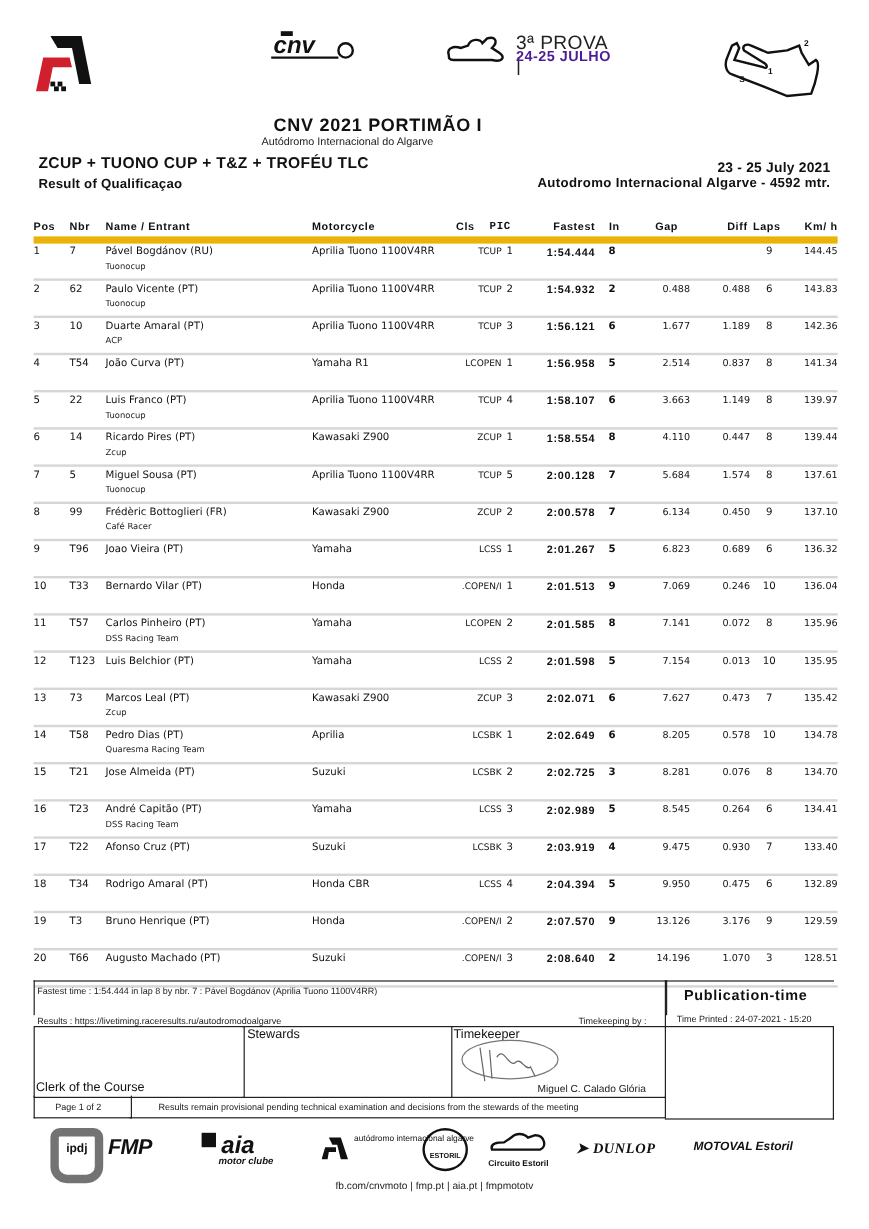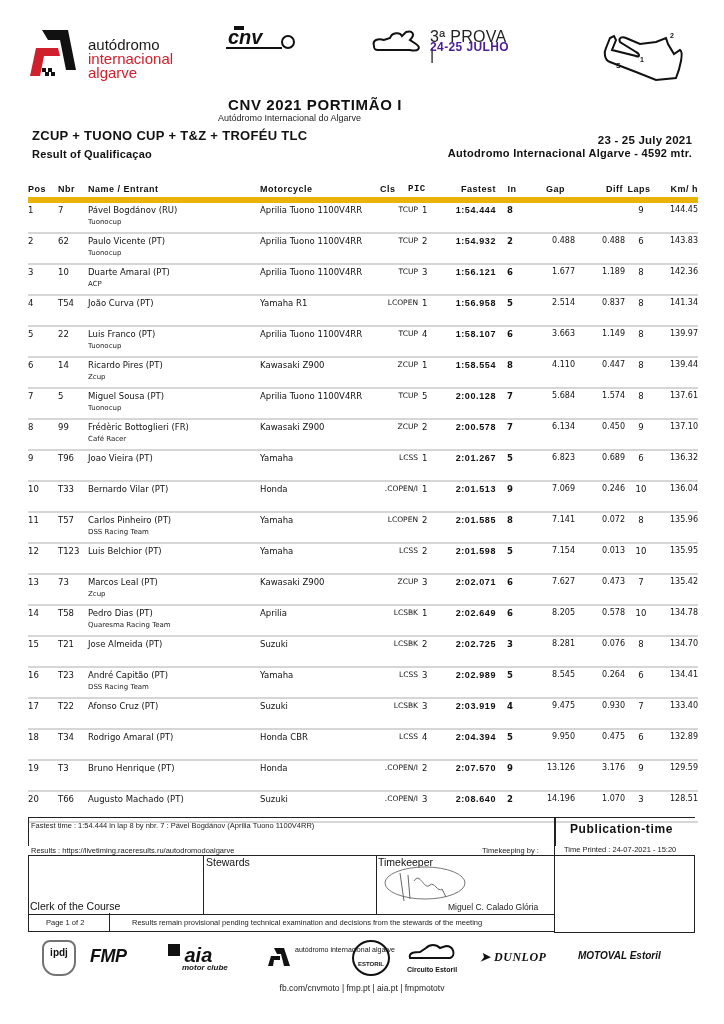--- a/index.html
+++ b/index.html
@@ -73,25 +73,20 @@
 
 <div class="abs logo-aia">
   <svg class="mark" viewBox="0 0 52 54">
     <path d="M14 6 L40 6 L48 46 L38 46 L32 16 L20 16 Z" fill="#111"></path>
     <path d="M2 52 L8 24 L30 24 L32 32 L16 32 L12 52 Z" fill="#d0202e"></path>
     <rect x="14" y="44" width="4" height="4" fill="#111"></rect>
       <rect x="20" y="44" width="4" height="4" fill="#111"></rect>
     <rect x="17" y="48" width="4" height="4" fill="#111"></rect>
       <rect x="23" y="48" width="4" height="4" fill="#111"></rect>
   </svg>
-  <div class="txt">
-    <div class="t1">autódromo</div>
-    <div class="t2">internacional</div>
-    <div class="t3">algarve</div>
-  </div>
 </div>
 
 <div class="abs logo-cnv">
   <svg viewBox="0 0 76 28" width="76" height="28">
     <text x="4" y="20" font-family="Liberation Sans, sans-serif" font-style="italic" font-weight="bold" font-size="20" fill="#111">cnv</text>
     <circle cx="64" cy="18" r="6" fill="none" stroke="#111" stroke-width="2"></circle>
     <line x1="2" y1="24" x2="58" y2="24" stroke="#111" stroke-width="2"></line>
     <rect x="10" y="2" width="10" height="4" fill="#111"></rect>
   </svg>
 </div>
@@ -463,21 +458,21 @@
   <div class="ftxt" style="left:420px;top:85px;font-size:8.5px;">Miguel C. Calado Glória</div>
   <div class="fbox" style="left:526px;top:38px;width:140px;height:76px;border-left:none;"></div>
 
   <div class="fbox" style="left:0;top:96px;width:80px;height:18px;border-top:none;"></div>
   <div class="ftxt" style="left:18px;top:101px;">Page 1 of 2</div>
   <div class="fbox" style="left:80px;top:96px;width:446px;height:18px;border-top:none;border-left:none;"></div>
   <div class="ftxt" style="left:104px;top:101px;">Results  remain provisional pending technical examination and decisions  from the stewards  of the meeting</div>
 </div>
 
 <div class="abs sponsors">
-  <div class="sponsor" style="left:2px;top:0;width:30px;height:32px;border:2px solid #737373;border-radius:8px 8px 14px 14px;text-align:center;font-size:10px;line-height:22px;"><span>ipdj</span></div>
+  <div class="sponsor" style="left:2px;top:0;width:30px;height:32px;border:7px solid #737373;border-radius:8px 8px 14px 14px;text-align:center;font-size:10px;line-height:22px;"><span>ipdj</span></div>
   <div class="sponsor" style="left:50px;top:6px;font-size:18px;font-style:italic;letter-spacing:-0.5px;"><span>FMP</span></div>
   <div class="sponsor" style="left:128px;top:4px;">
     <span style="display:inline-block;width:12px;height:12px;background:#111;vertical-align:top;"></span>
     <span style="font-size:20px;font-style:italic;vertical-align:top;">aia</span>
     <div style="font-size:8px;font-style:italic;margin-left:14px;margin-top:-4px;">motor clube</div>
   </div>
   <div class="sponsor" style="left:228px;top:6px;width:80px;font-size:7px;font-weight:normal;line-height:8px;">
     <svg width="24" height="22" viewBox="0 0 24 22" style="float:left;margin-right:3px;">
       <path d="M6 2 L16 2 L22 20 L16 20 L13 8 L9 8 Z M0 20 L3 10 L12 10 L12 14 L6 14 L5 20 Z" fill="#111"></path>
     </svg>

